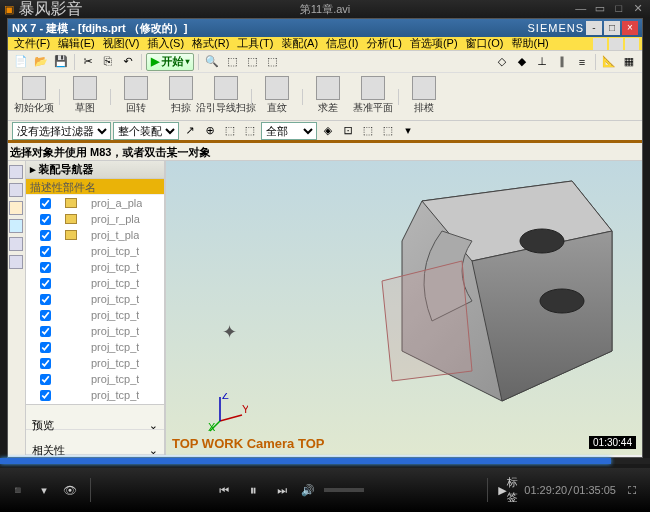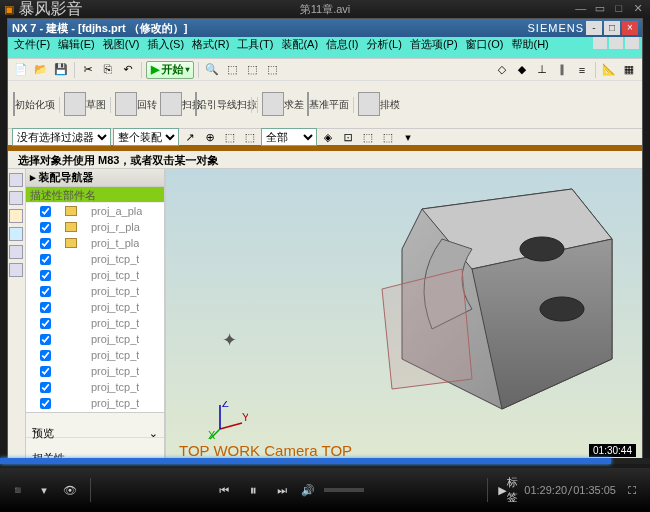--- a/index.html
+++ b/index.html
@@ -8,50 +8,50 @@
 .player-titlebar .title{flex:1;font-size:16px}
 .player-titlebar .filename{color:#aaa;position:absolute;left:50%;transform:translateX(-50%)}
 .player-win-controls span{display:inline-block;width:14px;height:14px;text-align:center;color:#999;cursor:pointer;margin:0 1px}
 .nx-window{position:absolute;top:18px;left:7px;width:636px;height:440px;background:#f0f0f0;border:1px solid #555}
 .nx-titlebar{height:18px;background:linear-gradient(#3a6ea5,#2a5a8a);color:#fff;display:flex;align-items:center;padding:0 4px}
 .nx-titlebar .nx-title{flex:1;font-size:11px;font-weight:bold}
 .nx-titlebar .brand{font-weight:normal;letter-spacing:1px}
 .nx-win-btns{display:flex}
 .nx-win-btns span{width:16px;height:14px;background:#ddd;margin-left:2px;text-align:center;line-height:14px;color:#333;font-size:10px}
 .nx-win-btns .close{background:#d44;color:#fff}
-.nx-menubar{height:22px;background:#5eead4;display:flex;padding:0 2px;border-bottom:1px solid #ccc}
+.nx-menubar{height:14px;background:#fde047;display:flex;align-items:center;padding:0 2px;border-bottom:1px solid #ccc}
 .nx-menubar span{padding:0 4px;cursor:pointer}
 .nx-menubar .doc-min{margin-left:auto;display:flex}
 .nx-menubar .doc-min i{width:14px;height:12px;background:#ddd;margin:0 1px;display:inline-block}
 .nx-toolbar1{height:22px;background:#f0eee4;display:flex;align-items:center;padding:0 4px;border-bottom:1px solid #ddd;gap:2px}
 .tb-btn{width:18px;height:18px;border:1px solid transparent;display:inline-flex;align-items:center;justify-content:center;cursor:pointer}
 .tb-sep{width:1px;height:16px;background:#ccc;margin:0 2px}
 .start-btn{display:flex;align-items:center;gap:2px;padding:0 4px;height:18px;border:1px solid #8a8;border-radius:2px;background:linear-gradient(#efe,#cfc);color:#060;font-weight:bold}
 .nx-toolbar2{height:48px;background:#f0eee4;display:flex;align-items:center;padding:0 4px;border-bottom:1px solid #ccc;gap:1px}
-.big-btn{width:44px;height:44px;display:flex;flex-direction:row;align-items:center;justify-content:center;cursor:pointer;border:1px solid transparent}
+.big-btn{width:44px;height:44px;display:flex;flex-direction:column;align-items:center;cursor:pointer;border:1px solid transparent}
 .big-btn .ico{width:24px;height:24px;background:#ddd;border:1px solid #999;margin-bottom:1px}
 .big-btn .lbl{font-size:10px;color:#333;white-space:nowrap}
-.nx-filterbar{height:22px;background:#f0eee4;display:flex;align-items:center;padding:0 4px;border-bottom:6px solid #a16207;gap:2px}
+.nx-filterbar{height:22px;background:#f0eee4;display:flex;align-items:center;padding:0 4px;border-bottom:3px solid #a16207;gap:2px}
 .nx-filterbar select{height:18px;font-size:11px;background:#fff;border:1px solid #7a9}
-.nx-statusbar{height:18px;background:#f0eee4;padding:0 10px;line-height:18px;border-bottom:1px solid #ccc;font-weight:bold}
+.nx-statusbar{height:18px;background:#f0eee4;padding:0 2px;line-height:18px;border-bottom:1px solid #ccc;font-weight:bold}
 .nx-body{display:flex;height:294px}
 .nx-left-rail{width:18px;background:#f0eee4;border-right:1px solid #ccc;display:flex;flex-direction:column;gap:4px;padding:4px 1px}
 .rail-ico{width:14px;height:14px;background:#dde;border:1px solid #99a;cursor:pointer}
 .nx-nav{width:140px;background:#fff;border-right:2px solid #ccc;display:flex;flex-direction:column}
 .nav-header{height:18px;background:linear-gradient(#e8e8e0,#d8d8d0);display:flex;align-items:center;padding:0 4px;font-weight:bold;border-bottom:1px solid #ccc}
-.nav-sub{height:16px;background:#84cc16;padding:0 4px;line-height:16px;border-bottom:1px solid #eee;color:#555}
+.nav-sub{height:16px;background:#eab308;padding:0 4px;line-height:16px;border-bottom:1px solid #eee;color:#555}
 .nav-tree{flex:1;overflow-y:auto;overflow-x:hidden}
 .tree-item{display:flex;align-items:center;height:16px;padding:0 2px 0 14px;gap:14px}
 .tree-item input{width:11px;height:11px}
 .tree-item .fico{width:12px;height:10px;background:#ec5;border:1px solid #a83}
 .tree-item .name{color:#888;white-space:nowrap;overflow:hidden}
 .nav-footer{border-top:1px solid #ccc}
 .nav-footer div{height:16px;line-height:16px;padding:12px 6px;background:#f4f4ec;border-bottom:1px solid #ddd;display:flex;justify-content:space-between}
 .nx-viewport{flex:1;background:linear-gradient(#c0d8e0,#e0e8d0);position:relative;overflow:hidden}
-.viewport-label{position:absolute;bottom:4px;left:13px;color:#c06000;font-weight:normal;font-size:15px}
+.viewport-label{position:absolute;bottom:4px;left:6px;color:#c06000;font-weight:bold;font-size:13px}
 .timestamp{position:absolute;bottom:6px;right:6px;background:#000;color:#fff;padding:1px 4px;font-size:10px}
 .triad{position:absolute;bottom:22px;left:42px;width:40px;height:40px}
 .model{position:absolute;top:10px;right:20px;width:280px;height:240px}
 .progress-bar{position:absolute;top:458px;left:0;width:650px;height:6px;background:#222}
 .progress-fill{height:100%;background:#2a6ad4;box-shadow:0 0 4px #4af}
 .player-controls{position:absolute;top:468px;left:0;width:650px;height:44px;background:linear-gradient(#2a2a2a,#000);display:flex;align-items:center;padding:0 8px;gap:6px;color:#aaa}
 .pc-btn{width:20px;height:20px;display:flex;align-items:center;justify-content:center;cursor:pointer;color:#ccc}
 .pc-btn.big{width:26px;height:26px;font-size:14px}
 .pc-sep{width:1px;height:24px;background:#444;margin:0 4px}
 .time-display{margin-left:auto;font-size:10px;color:#999;font-family:monospace}
@@ -150,20 +150,24 @@
       </div>
       <div class="big-btn">
         <div class="ico"></div>
         <div class="lbl">扫掠</div>
       </div>
       <div class="big-btn">
         <div class="ico"></div>
         <div class="lbl">沿引导线扫掠</div>
       </div>
       <div class="tb-sep"></div>
+      <div class="big-btn">
+        <div class="ico"></div>
+        <div class="lbl">直纹</div>
+      </div>
       <div class="tb-sep"></div>
       <div class="big-btn">
         <div class="ico"></div>
         <div class="lbl">求差</div>
       </div>
       <div class="big-btn">
         <div class="ico"></div>
         <div class="lbl">基准平面</div>
       </div>
       <div class="tb-sep"></div>

